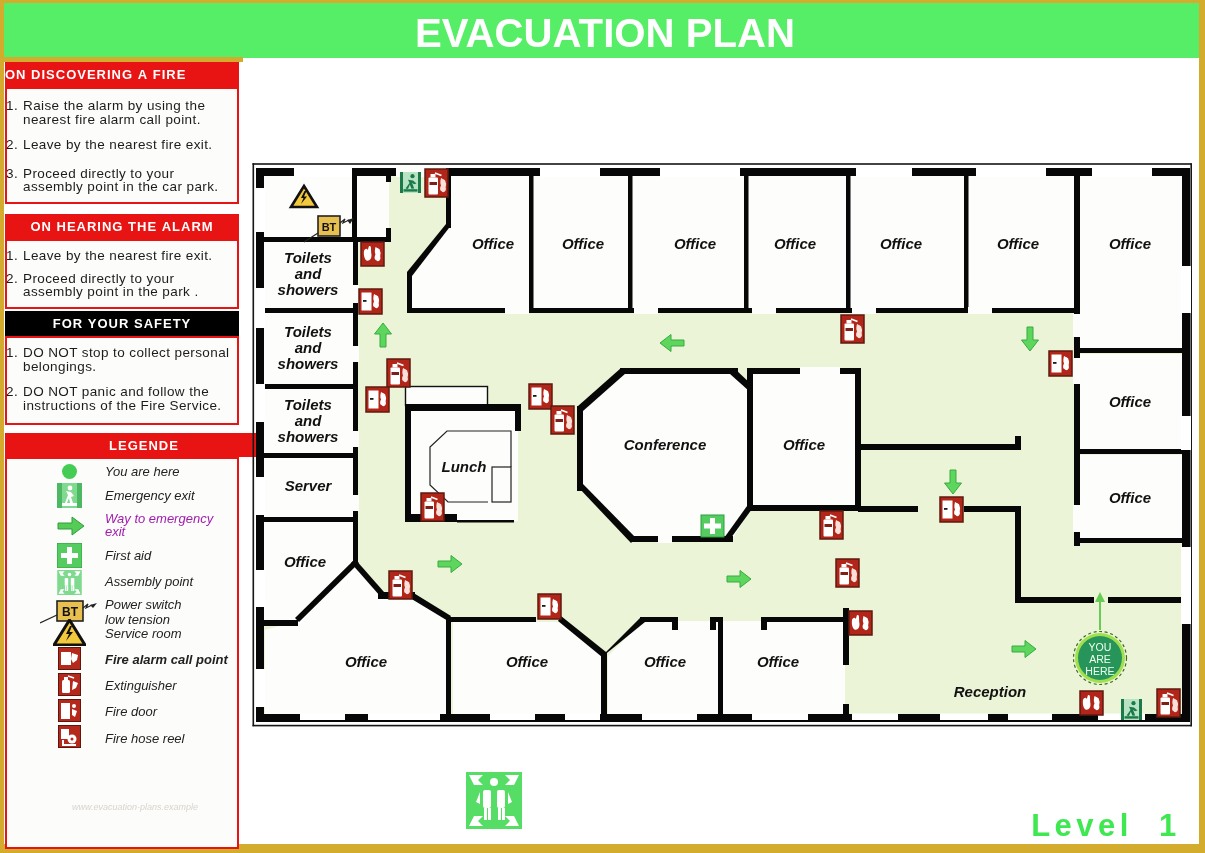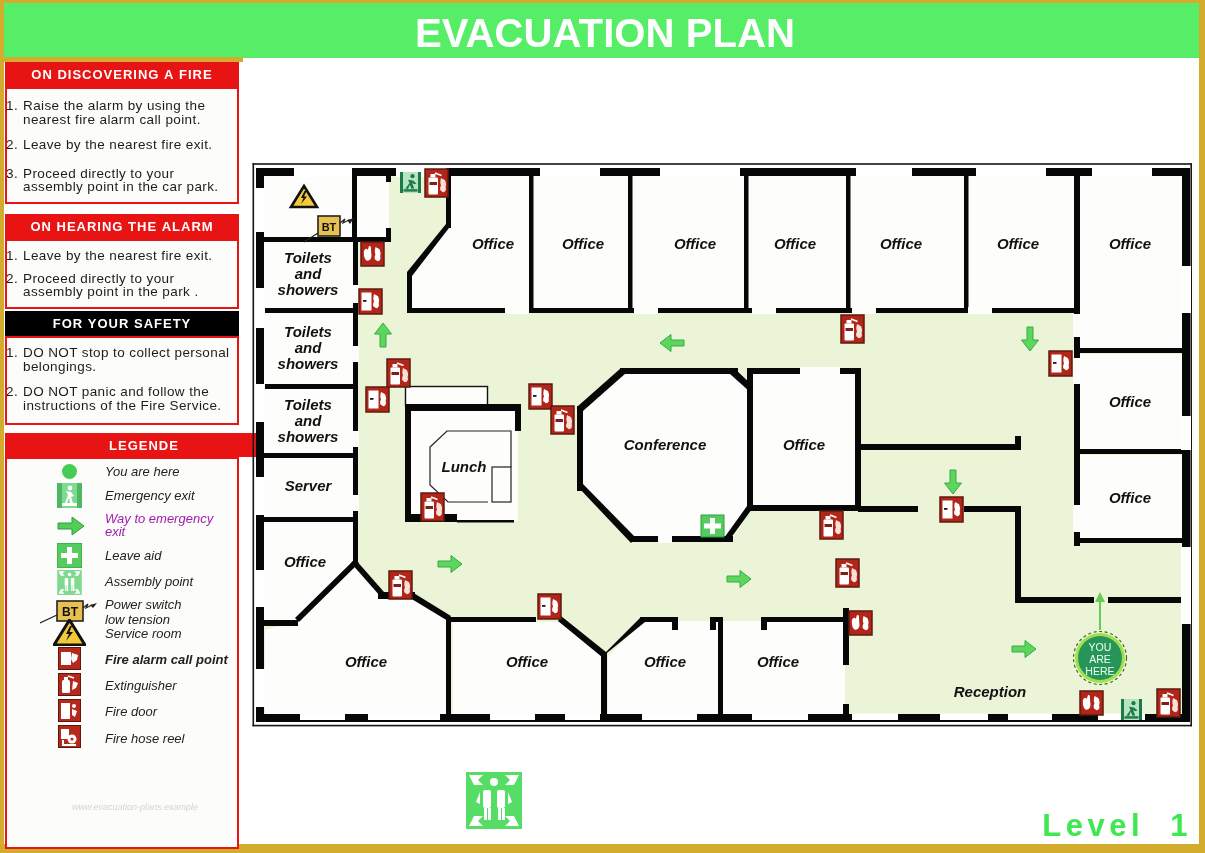--- a/index.html
+++ b/index.html
@@ -20,21 +20,21 @@
 
 <div class="abs" style="left:4px;top:3px;width:1195px;height:55px;background:#55ee66;"></div>
 
 <svg class="abs" style="left:4px;top:3px;" width="1195" height="55" viewBox="0 0 1195 55">
   <text x="411" y="44" font-family="Liberation Sans" font-size="40" font-weight="bold" fill="#ffffff" textLength="380" lengthAdjust="spacingAndGlyphs">EVACUATION  PLAN</text>
 </svg>
 
 <div class="abs" style="left:0;top:57px;width:243px;height:5px;background:#d3ab2d;"></div>
 
 <div class="abs" style="left:5px;top:62px;width:234px;height:25px;background:#e81414;color:#fff;
-     font-weight:bold;font-size:13px;text-align:center;line-height:26px;letter-spacing:1px;">ON&nbsp;DISCOVERING&nbsp;A&nbsp;FIRE</div>
+     font-weight:bold;font-size:13px;text-align:left;line-height:26px;letter-spacing:1px;">ON&nbsp;DISCOVERING&nbsp;A&nbsp;FIRE</div>
 
 <div class="abs" style="left:5px;top:87px;width:230px;height:113px;background:#fcfcfa;border:2px solid #e81414;"></div>
 
 <div class="abs" style="left:6px;top:99px;width:229px;font-size:13.5px;color:#1c1c1c;line-height:13.5px;letter-spacing:0.4px;">
   <div style="position:relative;padding-left:17px;">
     <span style="position:absolute;left:0;">1.</span>Raise the alarm by using the nearest fire alarm call point.</div>
   <div style="position:relative;padding-left:17px;margin-top:12px;">
     <span style="position:absolute;left:0;">2.</span>Leave by the nearest fire exit.</div>
   <div style="position:relative;padding-left:17px;margin-top:15px;">
     <span style="position:absolute;left:0;">3.</span>Proceed directly to your assembly point in the car park.</div>
@@ -86,21 +86,21 @@
 
 <svg class="abs" style="left:56px;top:515px;" width="30" height="22" viewBox="0 0 30 22">
   <path d="M2 8 L16 8 L16 2 L28 11 L16 20 L16 14 L2 14 Z" fill="#55cc55" stroke="#2e9e3e" stroke-width="1"></path>
 </svg>
 <div class="abs" style="left:105px;top:512px;font-size:13px;font-style:italic;color:#a21caf;line-height:13px;">Way to emergency<br>exit</div>
 
 <svg class="abs" style="left:57px;top:543px;" width="25" height="25" viewBox="0 0 25 25">
   <rect width="25" height="25" fill="#55cc60" stroke="#2e9e3e" stroke-width="1"></rect>
   <path d="M10 4 H15 V10 H21 V15 H15 V21 H10 V15 H4 V10 H10 Z" fill="#ffffff"></path>
 </svg>
-<div class="abs" style="left:105px;top:548px;font-size:13px;font-style:italic;color:#222;">Leave aid</div>
+<div class="abs" style="left:105px;top:548px;font-size:13px;font-style:italic;color:#222;">First aid</div>
 
 <svg class="abs" style="left:57px;top:570px;" width="25" height="25" viewBox="0 0 56 57">
   <rect x="0" y="0" width="56" height="57" fill="#7fd98f"></rect>
   <g fill="#ffffff">
     <path d="M3 3 L17 3 L12 8 L17 13 L8 13 Z"></path>
     <path d="M53 3 L39 3 L44 8 L39 13 L48 13 Z"></path>
     <path d="M3 54 L17 54 L12 49 L17 44 L8 44 Z"></path>
     <path d="M53 54 L39 54 L44 49 L39 44 L48 44 Z"></path>
     <circle cx="28" cy="10" r="4"></circle>
     <rect x="17" y="18" width="8" height="18" rx="2"></rect>
@@ -649,14 +649,14 @@
     <rect x="31" y="18" width="8" height="18" rx="2"></rect>
     <rect x="18" y="36" width="3" height="12"></rect>
     <rect x="22" y="36" width="3" height="12"></rect>
     <rect x="32" y="36" width="3" height="12"></rect>
     <rect x="36" y="36" width="3" height="12"></rect>
     <path d="M14 20 L10 30 L14 32 Z"></path>
     <path d="M42 20 L46 30 L42 32 Z"></path>
   </g>
 </svg>
 
-<div class="abs" style="left:1020px;top:808px;width:172px;text-align:right;color:#3fe751;
+<div class="abs" style="left:1020px;top:808px;width:172px;text-align:center;color:#3fe751;
      font-size:31px;font-weight:bold;letter-spacing:4.5px;">Level&nbsp;&nbsp;1</div>
 
 </body></html>

